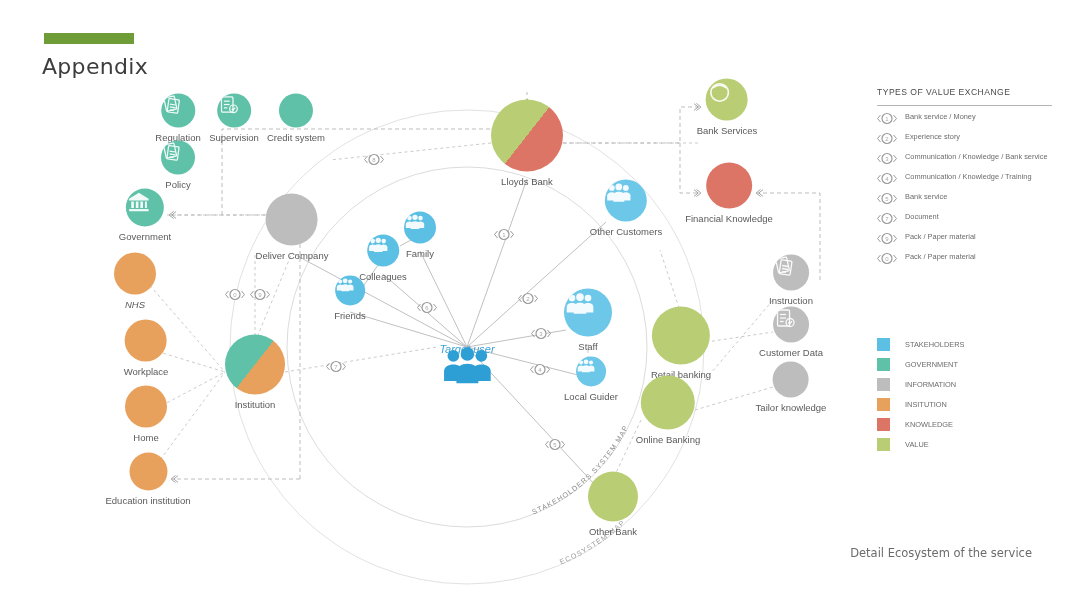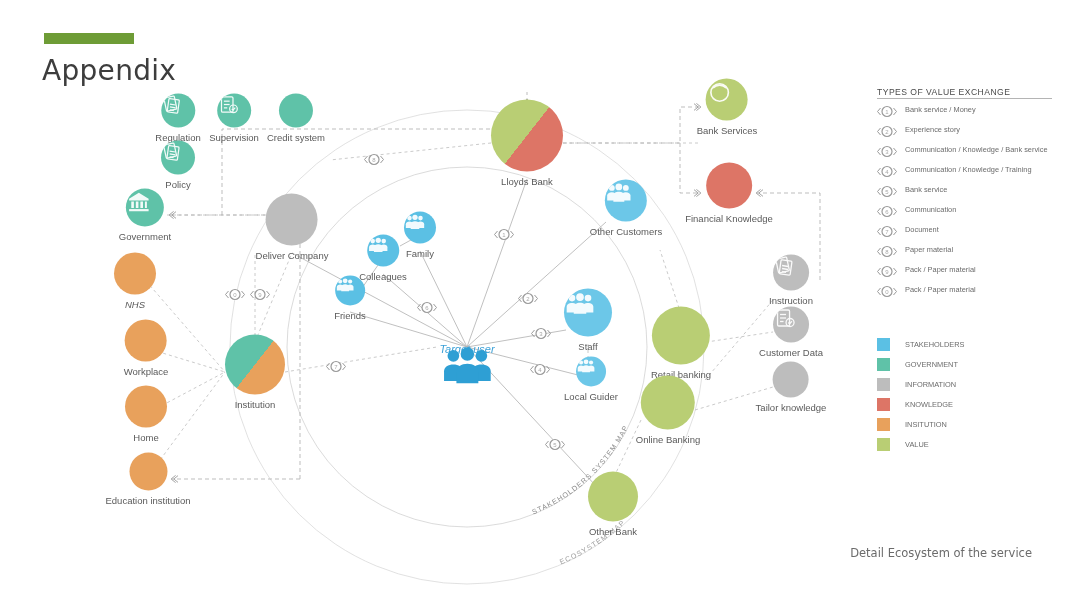--- a/index.html
+++ b/index.html
@@ -17,21 +17,21 @@
   }
 
   
   #accent-bar {
     position: absolute; left: 44px; top: 33px;
     width: 90px; height: 11px;
     background: #6e9c36;
   }
   #page-title {
     position: absolute; left: 42px; top: 54px;
-    font-size: 28px; color: #3d3d3d;
+    font-size: 22px; color: #3d3d3d;
     font-family: "DejaVu Sans", sans-serif;
     font-weight: 400; letter-spacing: 0.3px;
   }
 
   
   #stage {
     position: absolute; left: 0; top: 0;
     width: 866px; height: 600px;
   }
   #stage svg { position: absolute; left: 0; top: 0; }
@@ -59,21 +59,21 @@
   .node-label.accent { color: #3aa0d8; font-style: italic; font-size: 11px; }
 
   
   .legend {
     position: absolute;
     width: 175px;
   }
   .legend-title {
     font-size: 8.6px; color: #4a4a4a;
     letter-spacing: 0.45px;
-    padding-bottom: 1px;
+    padding-bottom: 8px;
     border-bottom: 1px solid #b4b4b4;
     font-family: "Liberation Sans", sans-serif;
   }
   .legend-row {
     display: flex; align-items: center;
     height: 20px;
   }
   .legend-row .lr-text {
     font-size: 7.4px; color: #6b6b6b;
     margin-left: 10px; white-space: nowrap;
@@ -558,41 +558,23 @@
               <circle cx="10" cy="6.5" r="5" fill="#ffffff" stroke="#9a9a9a" stroke-width="1.2"></circle>
               <text x="10" y="9.2" font-size="6" fill="#a8a8a8" text-anchor="middle" font-family="Liberation Sans, sans-serif">5</text>
             </svg></span>
           <span class="lr-text">Bank service</span>
         </div>
         <div class="legend-row">
           <span class="lnk-badge"><svg width="20" height="13" viewBox="0 0 20 13">
               <path d="M0.5 6.5 L3.5 3 M0.5 6.5 L3.5 10" fill="none" stroke="#9a9a9a" stroke-width="1"></path>
               <path d="M19.5 6.5 L16.5 3 M19.5 6.5 L16.5 10" fill="none" stroke="#9a9a9a" stroke-width="1"></path>
               <circle cx="10" cy="6.5" r="5" fill="#ffffff" stroke="#9a9a9a" stroke-width="1.2"></circle>
-              <text x="10" y="9.2" font-size="6" fill="#a8a8a8" text-anchor="middle" font-family="Liberation Sans, sans-serif">6</text>
-            </svg></span>
-          <span class="lr-text">Communication</span>
-        </div>
-        <div class="legend-row">
-          <span class="lnk-badge"><svg width="20" height="13" viewBox="0 0 20 13">
-              <path d="M0.5 6.5 L3.5 3 M0.5 6.5 L3.5 10" fill="none" stroke="#9a9a9a" stroke-width="1"></path>
-              <path d="M19.5 6.5 L16.5 3 M19.5 6.5 L16.5 10" fill="none" stroke="#9a9a9a" stroke-width="1"></path>
-              <circle cx="10" cy="6.5" r="5" fill="#ffffff" stroke="#9a9a9a" stroke-width="1.2"></circle>
               <text x="10" y="9.2" font-size="6" fill="#a8a8a8" text-anchor="middle" font-family="Liberation Sans, sans-serif">7</text>
             </svg></span>
           <span class="lr-text">Document</span>
-        </div>
-        <div class="legend-row">
-          <span class="lnk-badge"><svg width="20" height="13" viewBox="0 0 20 13">
-              <path d="M0.5 6.5 L3.5 3 M0.5 6.5 L3.5 10" fill="none" stroke="#9a9a9a" stroke-width="1"></path>
-              <path d="M19.5 6.5 L16.5 3 M19.5 6.5 L16.5 10" fill="none" stroke="#9a9a9a" stroke-width="1"></path>
-              <circle cx="10" cy="6.5" r="5" fill="#ffffff" stroke="#9a9a9a" stroke-width="1.2"></circle>
-              <text x="10" y="9.2" font-size="6" fill="#a8a8a8" text-anchor="middle" font-family="Liberation Sans, sans-serif">8</text>
-            </svg></span>
-          <span class="lr-text">Paper material</span>
         </div>
         <div class="legend-row">
           <span class="lnk-badge"><svg width="20" height="13" viewBox="0 0 20 13">
               <path d="M0.5 6.5 L3.5 3 M0.5 6.5 L3.5 10" fill="none" stroke="#9a9a9a" stroke-width="1"></path>
               <path d="M19.5 6.5 L16.5 3 M19.5 6.5 L16.5 10" fill="none" stroke="#9a9a9a" stroke-width="1"></path>
               <circle cx="10" cy="6.5" r="5" fill="#ffffff" stroke="#9a9a9a" stroke-width="1.2"></circle>
               <text x="10" y="9.2" font-size="6" fill="#a8a8a8" text-anchor="middle" font-family="Liberation Sans, sans-serif">9</text>
             </svg></span>
           <span class="lr-text">Pack / Paper material</span>
         </div>
@@ -616,28 +598,28 @@
         </div>
         <div class="legend-row">
           <span class="swatch" style="background: rgb(95, 194, 168);"></span>
           <span class="lr-text" style="margin-left: 15px;">GOVERNMENT</span>
         </div>
         <div class="legend-row">
           <span class="swatch" style="background: rgb(189, 189, 189);"></span>
           <span class="lr-text" style="margin-left: 15px;">INFORMATION</span>
         </div>
         <div class="legend-row">
+          <span class="swatch" style="background: rgb(232, 161, 92);"></span>
+          <span class="lr-text" style="margin-left: 15px;">INSITUTION</span>
+        </div>
+        <div class="legend-row">
           <span class="swatch" style="background: rgb(221, 117, 102);"></span>
           <span class="lr-text" style="margin-left: 15px;">KNOWLEDGE</span>
         </div>
         <div class="legend-row">
-          <span class="swatch" style="background: rgb(232, 161, 92);"></span>
-          <span class="lr-text" style="margin-left: 15px;">INSITUTION</span>
-        </div>
-        <div class="legend-row">
           <span class="swatch" style="background: rgb(185, 206, 116);"></span>
           <span class="lr-text" style="margin-left: 15px;">VALUE</span>
         </div>
       </div>
   </div>
 
   <div id="caption">Detail Ecosystem of the service</div>
 </div>
 
 </body></html>

